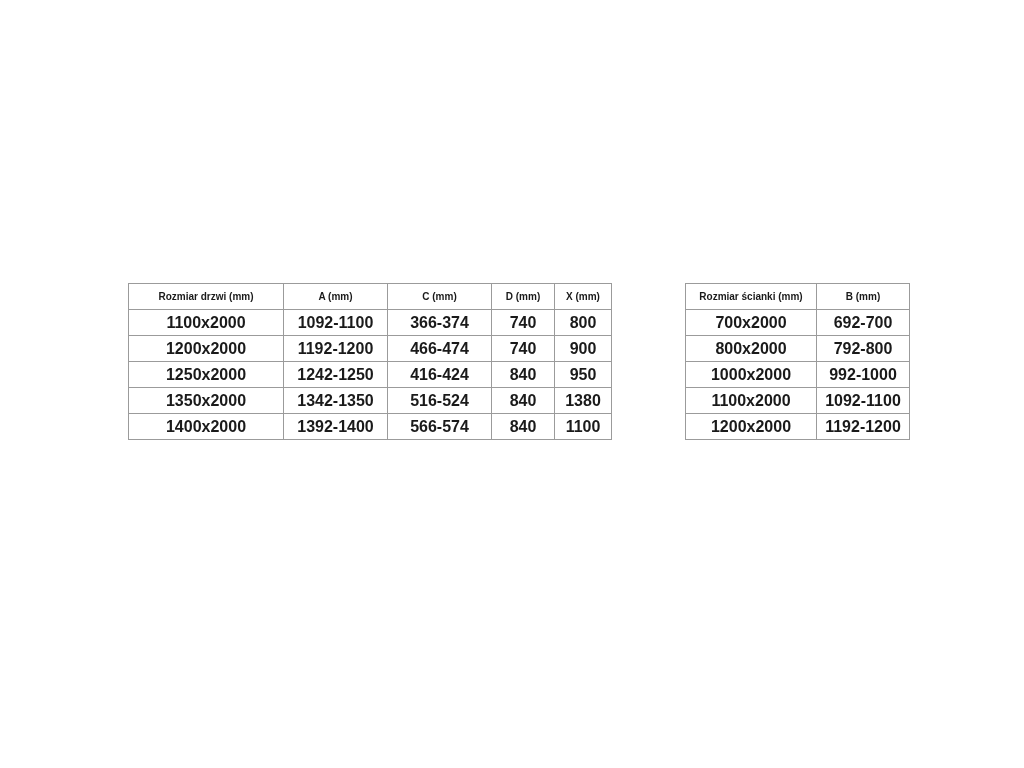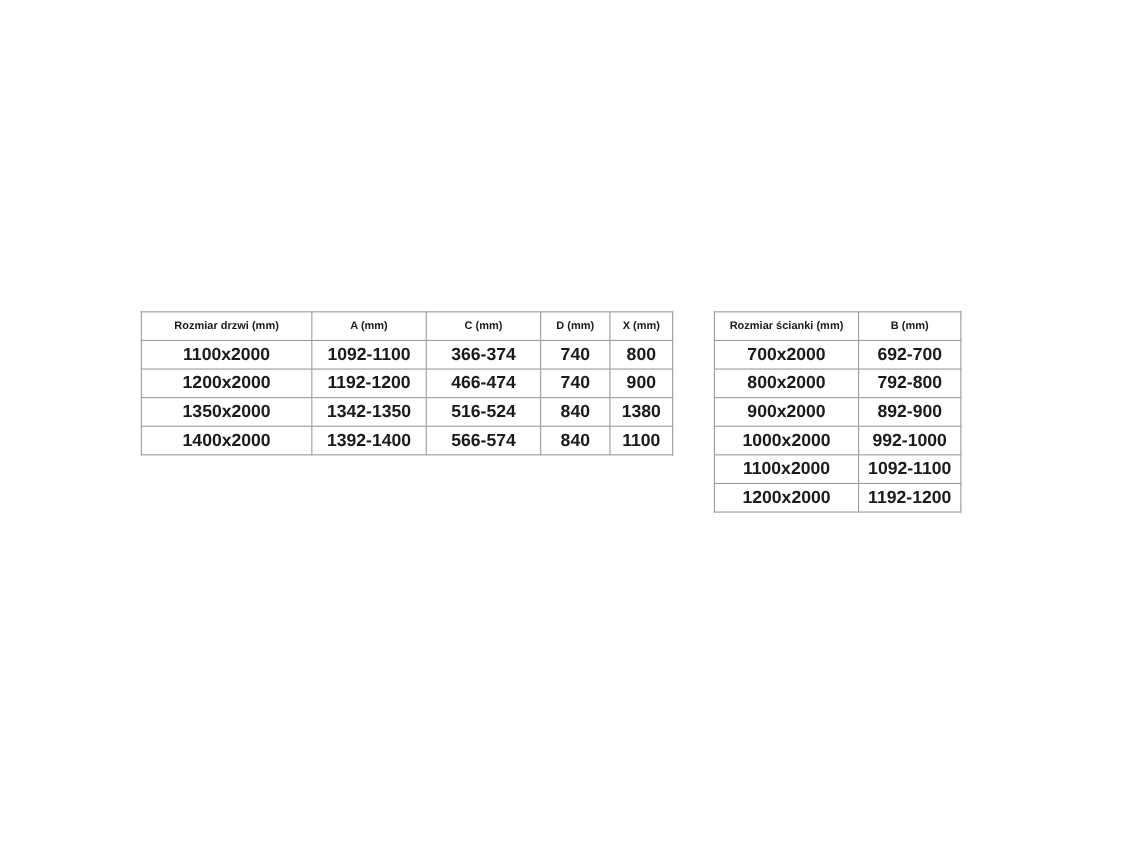--- a/index.html
+++ b/index.html
@@ -17,21 +17,21 @@
     position: relative;
     width: 1024px;
     height: 768px;
   }
   .tables-area {
     position: absolute;
     left: 128px;
     top: 283px;
     display: flex;
     align-items: flex-start;
-    gap: 37px;
+    gap: 73px;
   }
   table.spec {
     border-collapse: collapse;
     table-layout: fixed;
   }
   table.spec th,
   table.spec td {
     border: 1px solid #9b9b9b;
     text-align: center;
     vertical-align: middle;
@@ -88,20 +88,27 @@
           <td>800</td>
         </tr>
         <tr>
           <td>1200x2000</td>
           <td>1192-1200</td>
           <td>466-474</td>
           <td>740</td>
           <td>900</td>
         </tr>
         <tr>
+          <td>1250x2000</td>
+          <td>1242-1250</td>
+          <td>416-424</td>
+          <td>840</td>
+          <td>950</td>
+        </tr>
+        <tr>
           <td>1350x2000</td>
           <td>1342-1350</td>
           <td>516-524</td>
           <td>840</td>
           <td>1380</td>
         </tr>
         <tr>
           <td>1400x2000</td>
           <td>1392-1400</td>
           <td>566-574</td>
@@ -125,24 +132,20 @@
       <tbody>
         <tr>
           <td>700x2000</td>
           <td>692-700</td>
         </tr>
         <tr>
           <td>800x2000</td>
           <td>792-800</td>
         </tr>
         <tr>
-          <td>900x2000</td>
-          <td>892-900</td>
-        </tr>
-        <tr>
           <td>1000x2000</td>
           <td>992-1000</td>
         </tr>
         <tr>
           <td>1100x2000</td>
           <td>1092-1100</td>
         </tr>
         <tr>
           <td>1200x2000</td>
           <td>1192-1200</td>

